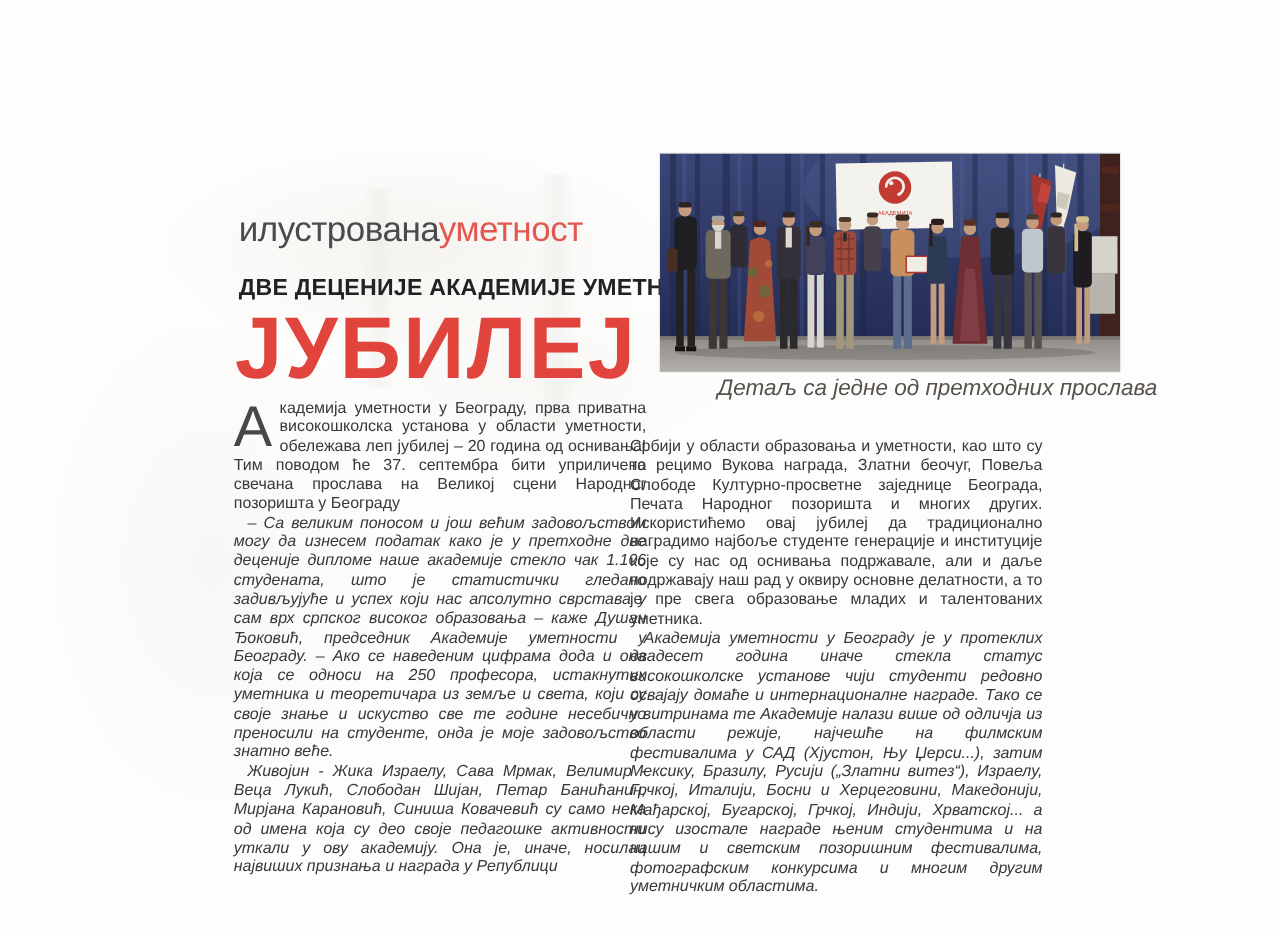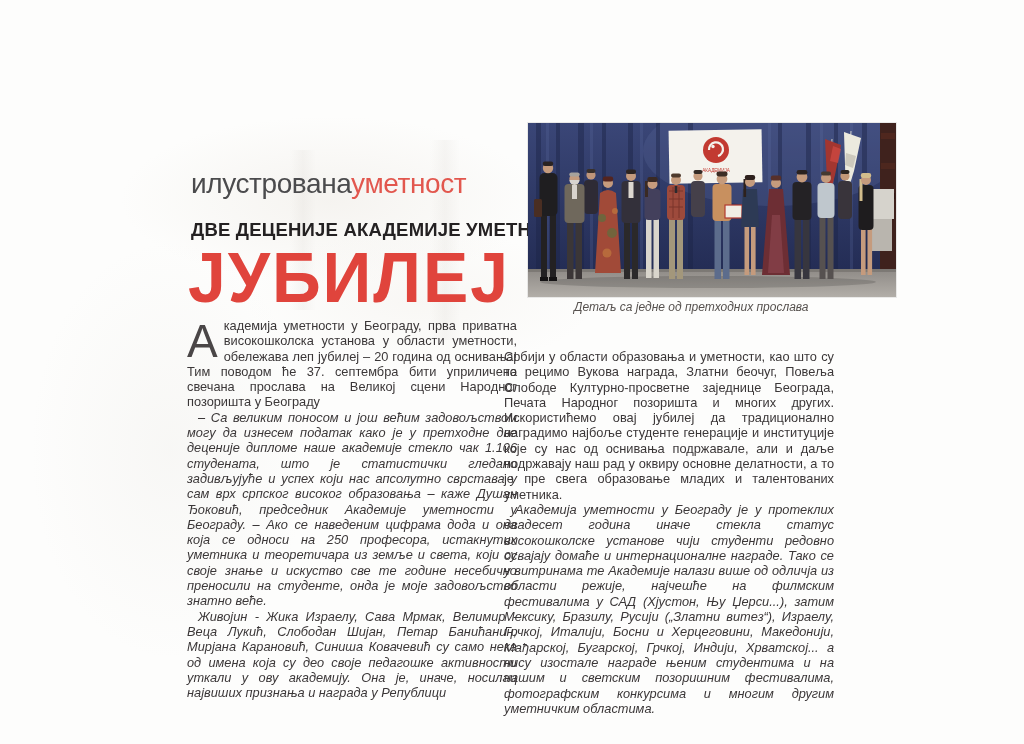--- a/index.html
+++ b/index.html
@@ -35,21 +35,21 @@
     transform:scaleX(0.97);transform-origin:left top;
   }
   .photo{
     position:absolute;left:528px;top:123px;width:368px;height:174px;
     background:#2b3560;box-shadow:0 0 0 1px rgba(120,120,120,0.15);
   }
   .photo svg{display:block;}
   .caption{
     position:absolute;left:528px;top:300px;width:368px;
     text-align:left;padding-left:46px;box-sizing:border-box;
-    font-style:italic;font-size:12px;color:#56514e;white-space:nowrap;
+    font-style:italic;font-size:18px;color:#56514e;white-space:nowrap;
   }
   .col{
     position:absolute;width:330px;
     font-size:12.8px;line-height:15.3px;color:var(--body-text,#3b3738);
     text-align:justify;
   }
   .col p{margin:0;}
   .col p.indent{text-indent:11px;font-style:italic;}
   .col-1{left:187px;top:318px;}
   .col-2{left:504px;top:321px;margin-top:28px;}

